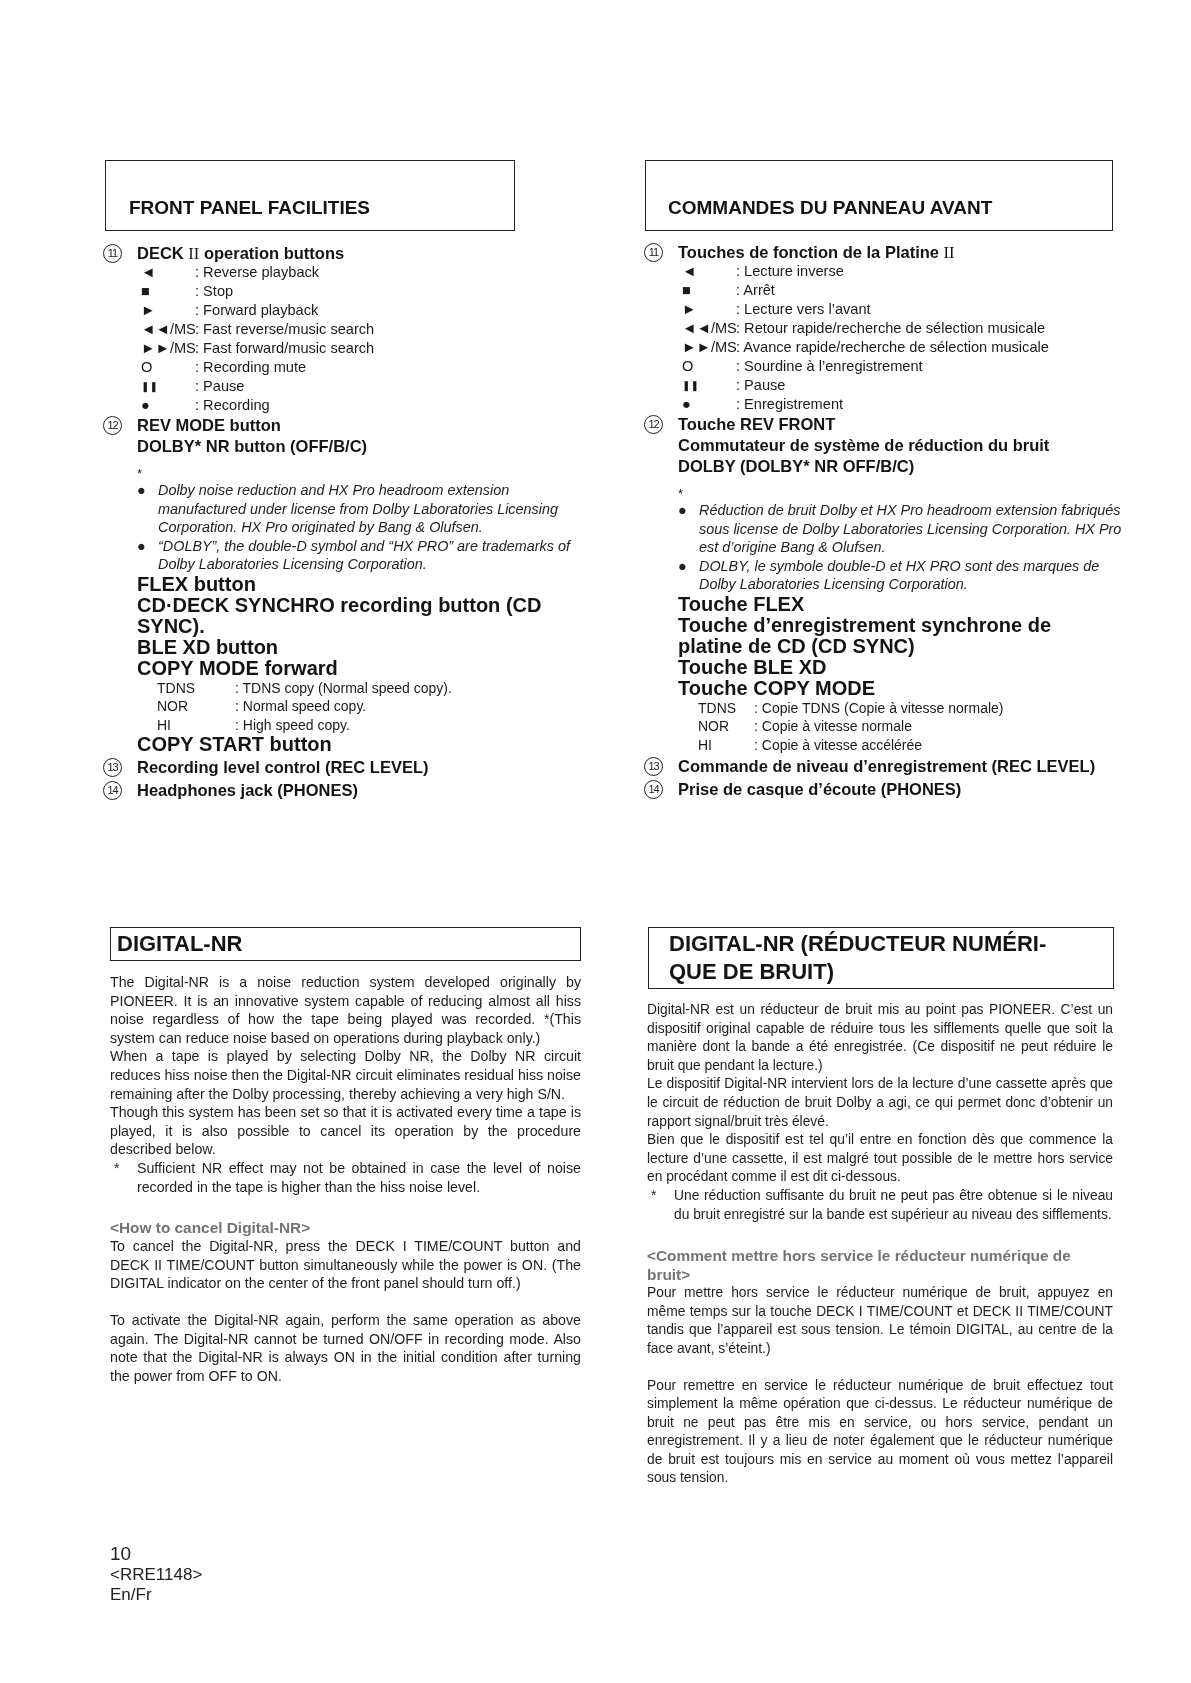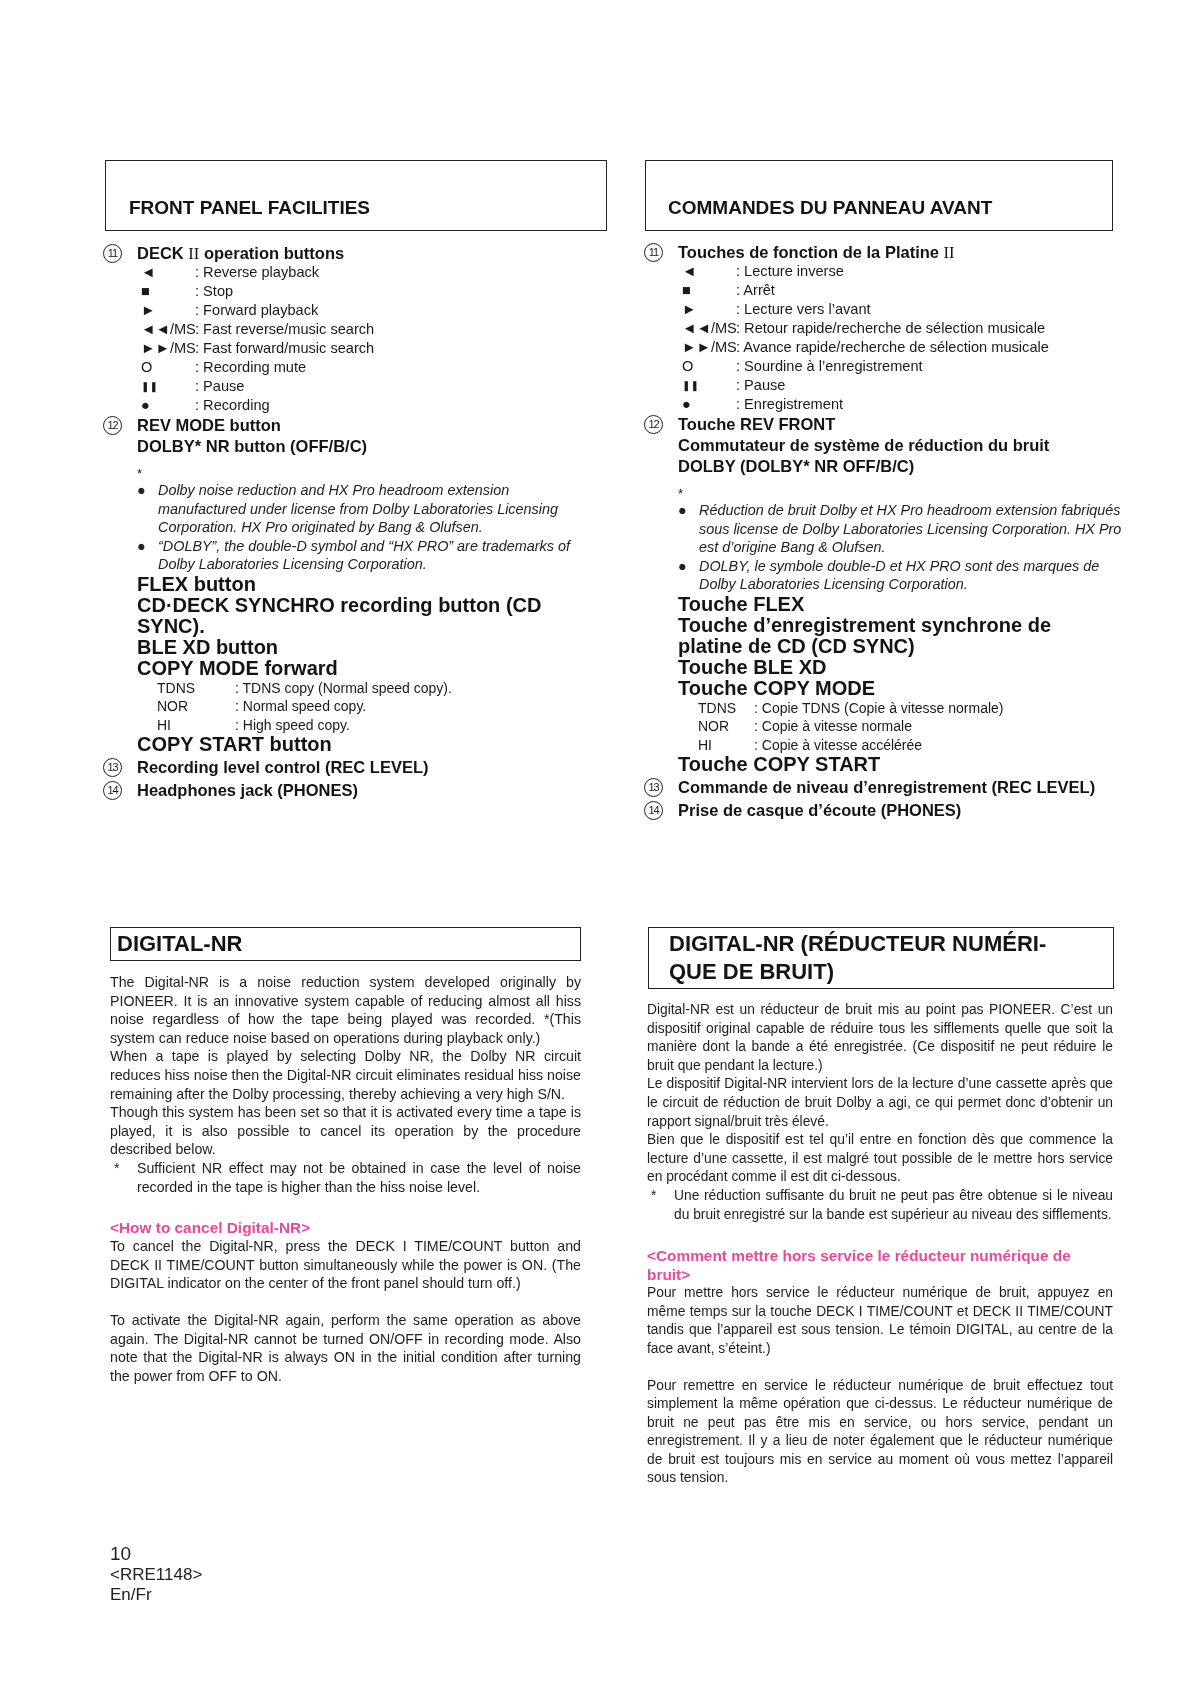--- a/index.html
+++ b/index.html
@@ -33,28 +33,28 @@
   .note-row { display: flex; }
   .note-row .bul { width: 21px; flex: none; font-style: normal; }
   .star { font-size: 13px; line-height: 10px; height: 12px; padding-top: 4px; }
   .mode { display: flex; font-size: 14px; line-height: 18.5px; padding-left: 20px; }
   .mode .k { width: 78px; flex: none; }
   .para {
     font-size: 14.2px; line-height: 18.6px; text-align: justify; margin: 0; color: #1e1e1e;
   }
   .indent-star { display: flex; }
   .indent-star .s { width: 23px; flex: none; padding-left: 4px; }
-  .subhead { font-weight: bold; font-size: 15.4px; line-height: 19px; margin: 0; color: #ec4899; }
+  .subhead { font-weight: bold; font-size: 15.4px; line-height: 19px; margin: 0; color: #737373; }
   .footer { font-size: 17px; line-height: 20px; color: #222; }
   .footer .pg { font-size: 19px; line-height: 22px; }
 </style>
 </head>
 <body>
 
-<div class="hbox" style="left:105px; top:160px; width:502px; height:71px;">
+<div class="hbox" style="left:105px; top:160px; width:410px; height:71px;">
   <div class="ttl" style="left:23px; top:36px; font-size:19px;">FRONT PANEL FACILITIES</div>
 </div>
 
 <div class="col" style="left:103px; top:243px; width:480px;">
   <div class="num-item">
     <span class="num">11</span>
     <div class="b">
       <span>DECK </span><span class="roman">II</span><span> operation buttons</span>
     </div>
     <div style="margin-top:-1px;">
@@ -205,21 +205,20 @@
         <span>: Copie TDNS (Copie à vitesse normale)</span>
       </div>
     <div class="mode">
         <span class="k" style="width:56px;">NOR</span>
         <span>: Copie à vitesse normale</span>
       </div>
     <div class="mode">
         <span class="k" style="width:56px;">HI</span>
         <span>: Copie à vitesse accélérée</span>
       </div>
-    <div class="sub">Touche COPY START</div>
   </div>
 
   <div class="num-item" style="margin-top:2px;">
     <span class="num">13</span>
     <div class="b" style="white-space:nowrap;">Commande de niveau d’enregistrement (REC LEVEL)</div>
   </div>
   <div class="num-item" style="margin-top:2px;">
     <span class="num">14</span>
     <div class="b">Prise de casque d’écoute (PHONES)</div>
   </div>

